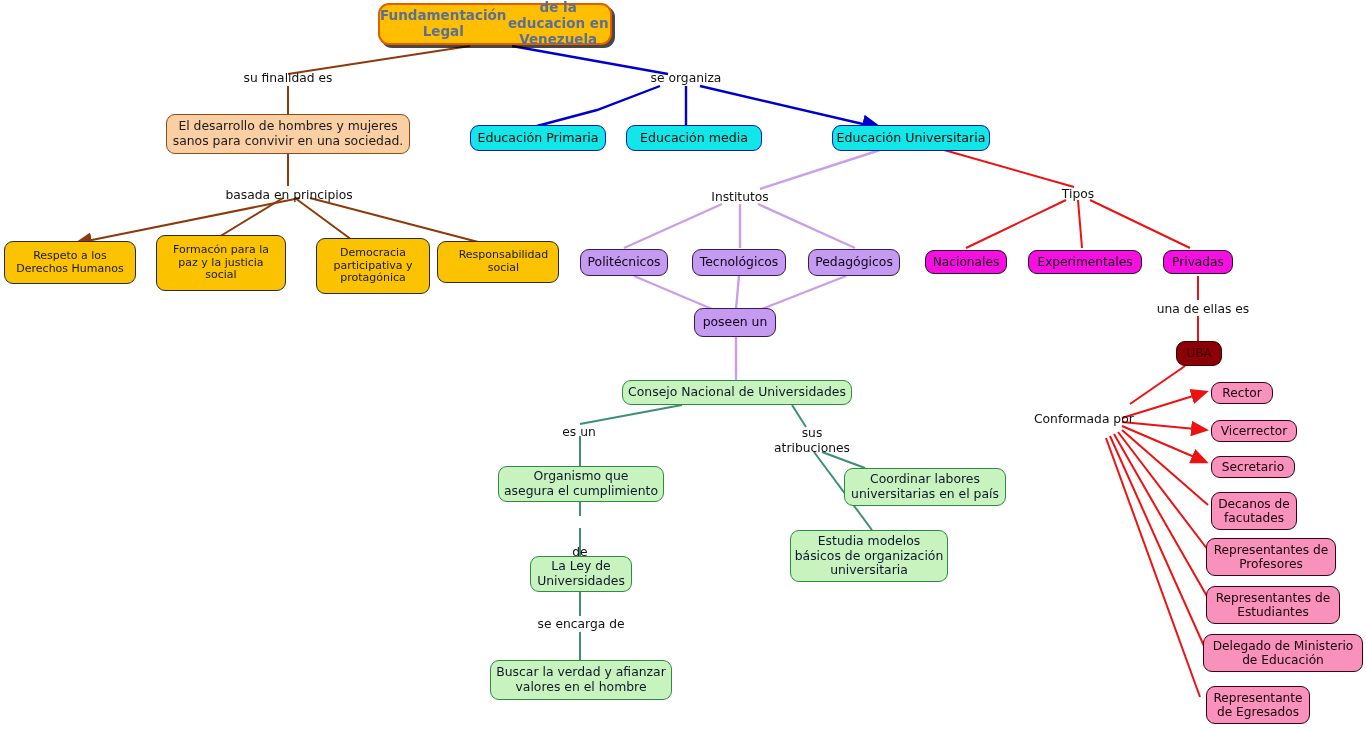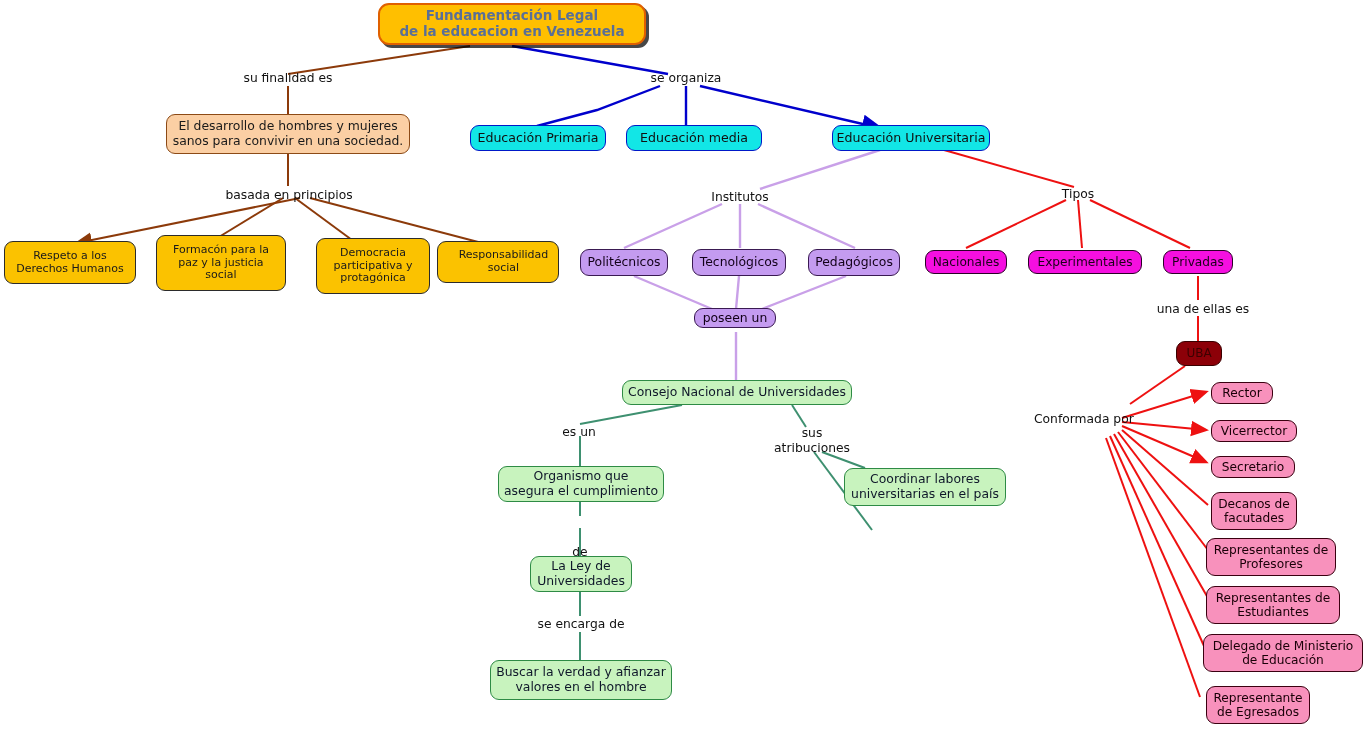--- a/index.html
+++ b/index.html
@@ -179,21 +179,21 @@
       <path d="M1122,422 L1206,430" marker-end="url(#ahRed)"></path>
       <path d="M1122,426 L1206,462" marker-end="url(#ahRed)"></path>
       <path d="M1122,430 L1208,505"></path>
       <path d="M1118,432 L1208,550"></path>
       <path d="M1114,434 L1208,598"></path>
       <path d="M1110,436 L1204,646"></path>
       <path d="M1106,438 L1200,697"></path>
     </g>
   </svg>
 
-  <div class="node n-root" style="left:378px;top:3px;width:268px;height:42px;flex-direction:column;">
+  <div class="node n-root" style="left:378px;top:3px;width:234px;height:42px;">
     <span>Fundamentación Legal</span>
     <span>de la educacion en Venezuela</span>
   </div>
 
   <div class="lbl" style="left:205px;top:71px;width:166px;">su finalidad es</div>
   <div class="lbl" style="left:608px;top:71px;width:156px;">se organiza</div>
   <div class="lbl" style="left:196px;top:188px;width:186px;">basada en principios</div>
   <div class="lbl" style="left:666px;top:190px;width:148px;">Institutos</div>
   <div class="lbl" style="left:1010px;top:187px;width:136px;">Tipos</div>
   <div class="lbl" style="left:522px;top:425px;width:114px;">es un</div>
@@ -218,21 +218,21 @@
   <div class="node n-gold" style="left:437px;top:241px;width:122px;height:42px;padding-left:11px;">Responsabilidad
 social</div>
 
   <div class="node n-cyan" style="left:470px;top:125px;width:136px;height:26px;">Educación Primaria</div>
   <div class="node n-cyan" style="left:626px;top:125px;width:136px;height:26px;">Educación media</div>
   <div class="node n-cyan" style="left:832px;top:125px;width:158px;height:26px;">Educación Universitaria</div>
 
   <div class="node n-violet" style="left:580px;top:249px;width:88px;height:27px;">Politécnicos</div>
   <div class="node n-violet" style="left:692px;top:249px;width:94px;height:27px;">Tecnológicos</div>
   <div class="node n-violet" style="left:808px;top:249px;width:92px;height:27px;">Pedagógicos</div>
-  <div class="node n-violet" style="left:694px;top:308px;width:82px;height:20px;">poseen un</div>
+  <div class="node n-violet" style="left:694px;top:308px;width:82px;height:29px;">poseen un</div>
 
   <div class="node n-magenta" style="left:925px;top:250px;width:82px;height:24px;">Nacionales</div>
   <div class="node n-magenta" style="left:1028px;top:250px;width:114px;height:24px;">Experimentales</div>
   <div class="node n-magenta" style="left:1163px;top:250px;width:70px;height:24px;">Privadas</div>
 
   <div class="node n-darkred" style="left:1176px;top:341px;width:46px;height:25px;">UBA</div>
 
   <div class="node n-pink" style="left:1211px;top:382px;width:62px;height:22px;">Rector</div>
   <div class="node n-pink" style="left:1211px;top:420px;width:86px;height:22px;">Vicerrector</div>
   <div class="node n-pink" style="left:1211px;top:456px;width:84px;height:22px;">Secretario</div>
@@ -249,14 +249,17 @@
 
   <div class="node n-green" style="left:622px;top:380px;width:230px;height:25px;">Consejo Nacional de Universidades</div>
   <div class="node n-green" style="left:498px;top:466px;width:166px;height:36px;">Organismo que
 asegura el cumplimiento</div>
   <div class="node n-green" style="left:530px;top:556px;width:102px;height:36px;">La Ley de
 Universidades</div>
   <div class="node n-green" style="left:490px;top:660px;width:182px;height:40px;">Buscar la verdad y afianzar
 valores en el hombre</div>
   <div class="node n-green" style="left:844px;top:468px;width:162px;height:38px;">Coordinar labores
 universitarias en el país</div>
+  <div class="node n-green" style="left:790px;top:530px;width:158px;height:52px;">Estudia modelos
+básicos de organización
+universitaria</div>
 
 </div>
 
 </body></html>

